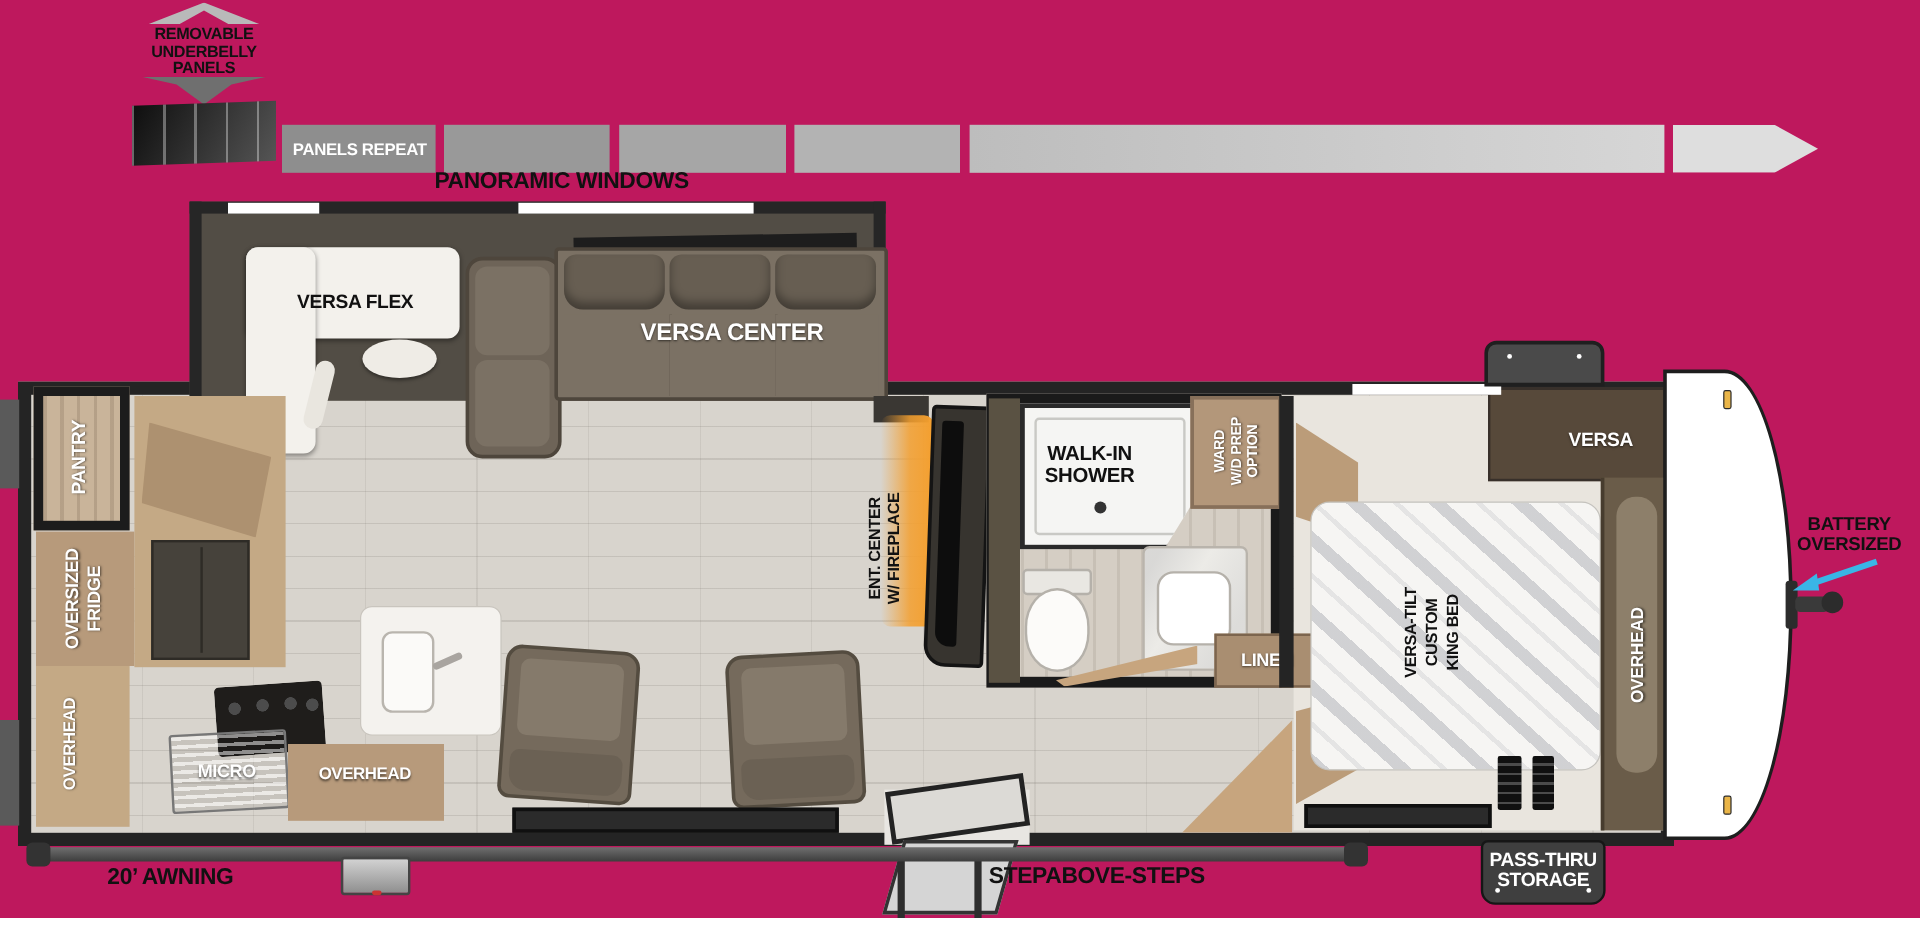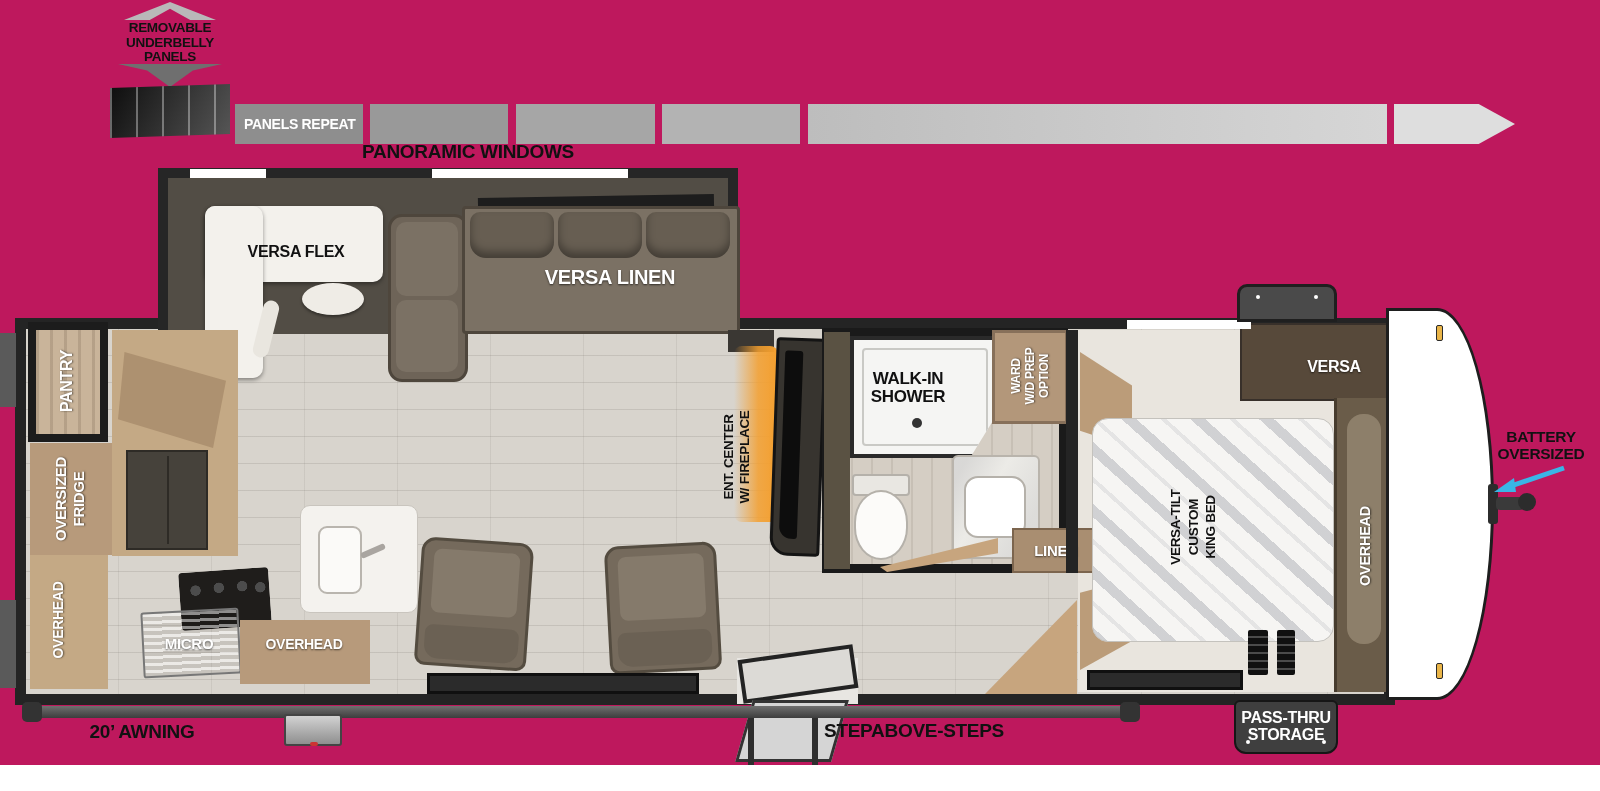--- a/index.html
+++ b/index.html
@@ -87,21 +87,21 @@
   <div class="abs" style="left:388px;top:214px;width:80px;height:168px;background:#6e6458;border:3px solid #4e463c;border-radius:14px;box-sizing:border-box"></div>
   <div class="abs" style="left:396px;top:222px;width:62px;height:74px;background:#7b7164;border-radius:10px"></div>
   <div class="abs" style="left:396px;top:300px;width:62px;height:72px;background:#7b7164;border-radius:10px"></div>
   <div class="abs" style="left:462px;top:206px;width:278px;height:128px;background:#7b7164;border:3px solid #4e463c;box-sizing:border-box;border-radius:4px"></div>
   <div class="cushion" style="left:470px;top:212px;width:84px;height:46px"></div>
   <div class="cushion" style="left:558px;top:212px;width:84px;height:46px"></div>
   <div class="cushion" style="left:646px;top:212px;width:84px;height:46px"></div>
   <div class="seat" style="left:470px;top:262px;width:88px;height:68px"></div>
   <div class="seat" style="left:558px;top:262px;width:88px;height:68px"></div>
   <div class="seat" style="left:646px;top:262px;width:86px;height:68px;border-right:none"></div>
-  <div class="lbl w" style="left:610px;top:278px;font-size:20px">VERSA LINEN</div>
+  <div class="lbl w" style="left:610px;top:278px;font-size:20px">VERSA CENTER</div>
 
   <div class="abs" style="left:28px;top:322px;width:80px;height:120px;border:8px solid #1c1c1c;box-sizing:border-box;background:#c9b49a;background-image:repeating-linear-gradient(90deg,rgba(120,100,80,.25) 0 3px,rgba(0,0,0,0) 3px 14px)"></div>
   <div class="vlbl w" style="left:67px;top:381px;font-size:16px">PANTRY</div>
 
   <div class="abs tan" style="left:30px;top:443px;width:82px;height:112px"></div>
   <div class="vlbl w" style="left:70px;top:499px;font-size:15px">OVERSIZED
 FRIDGE</div>
 
   <div class="abs tan2" style="left:30px;top:555px;width:78px;height:134px"></div>
   <div class="vlbl w" style="left:58px;top:620px;font-size:14px">OVERHEAD</div>

